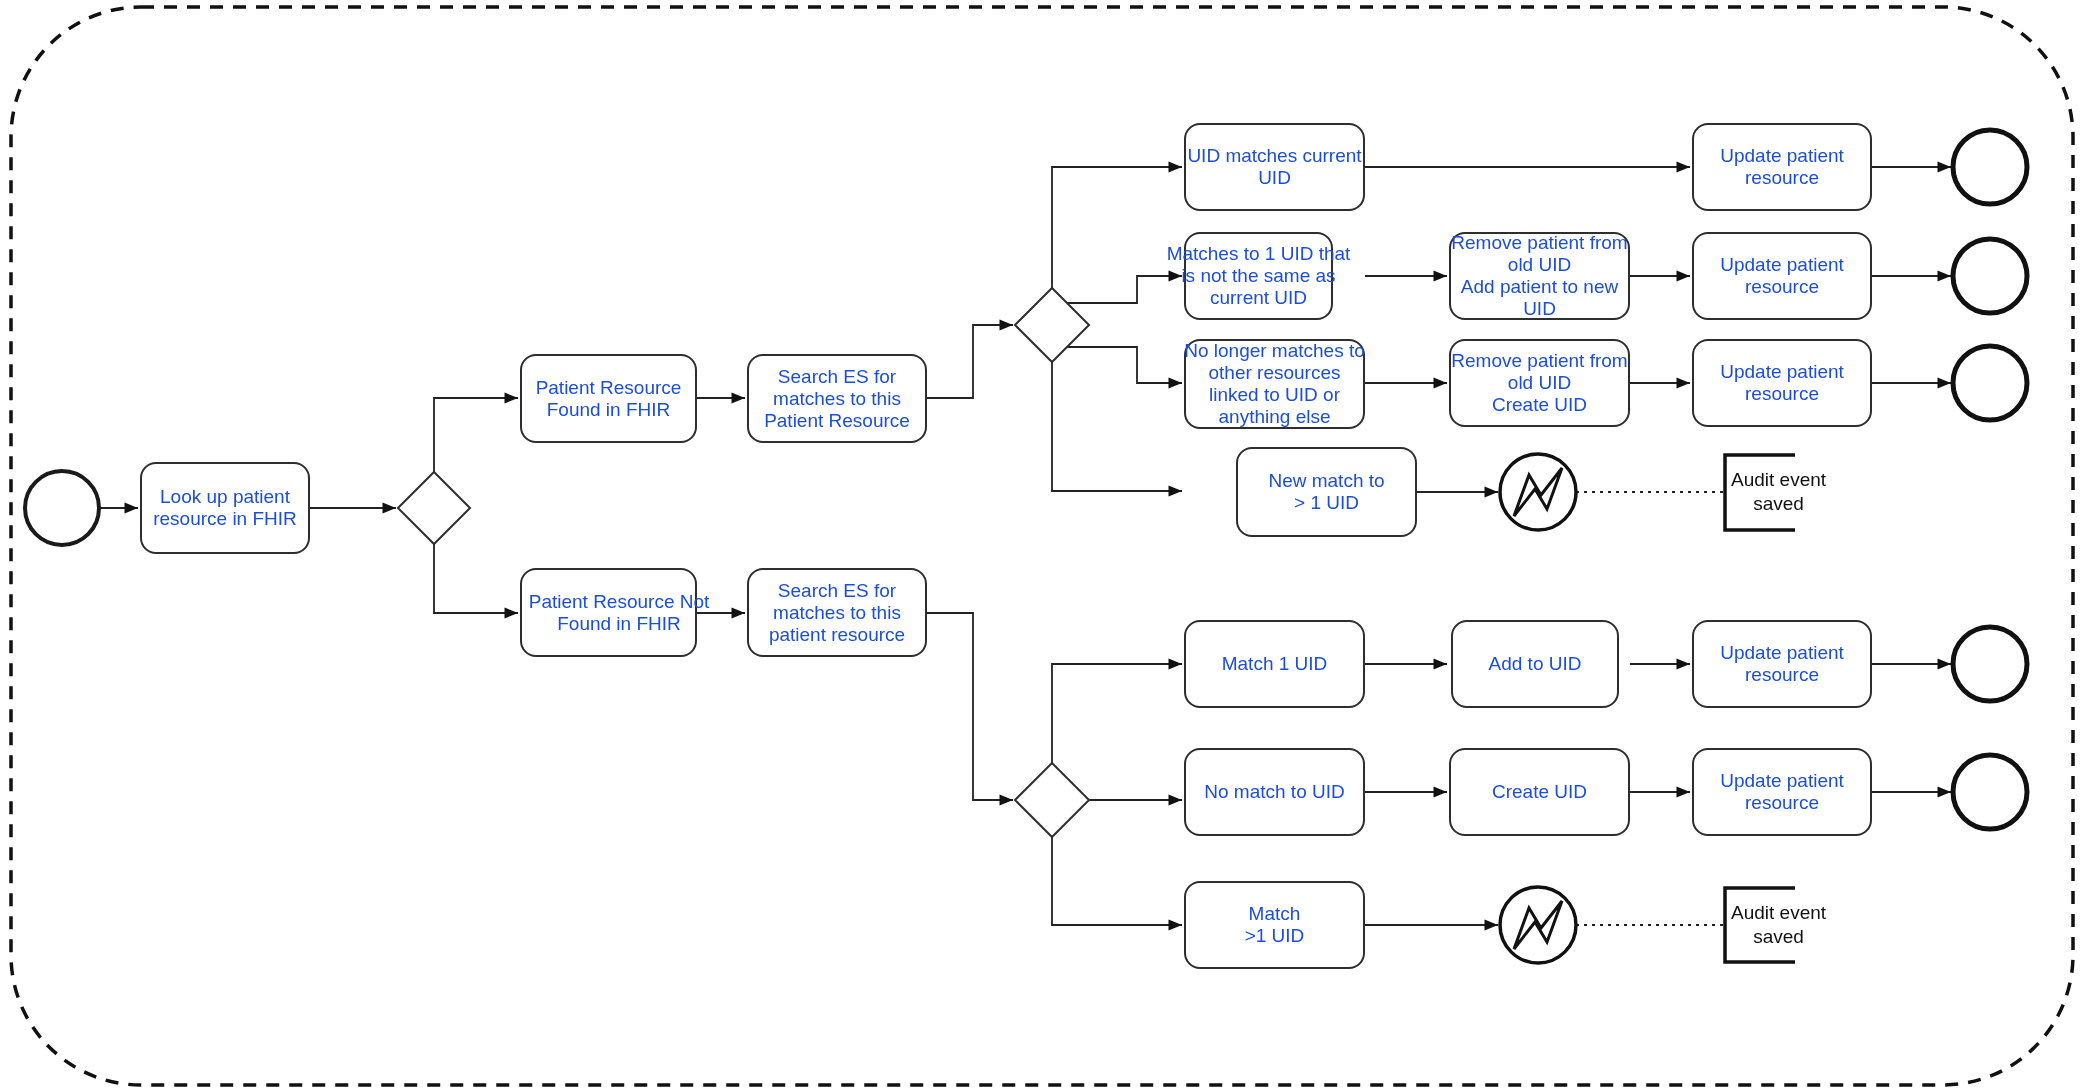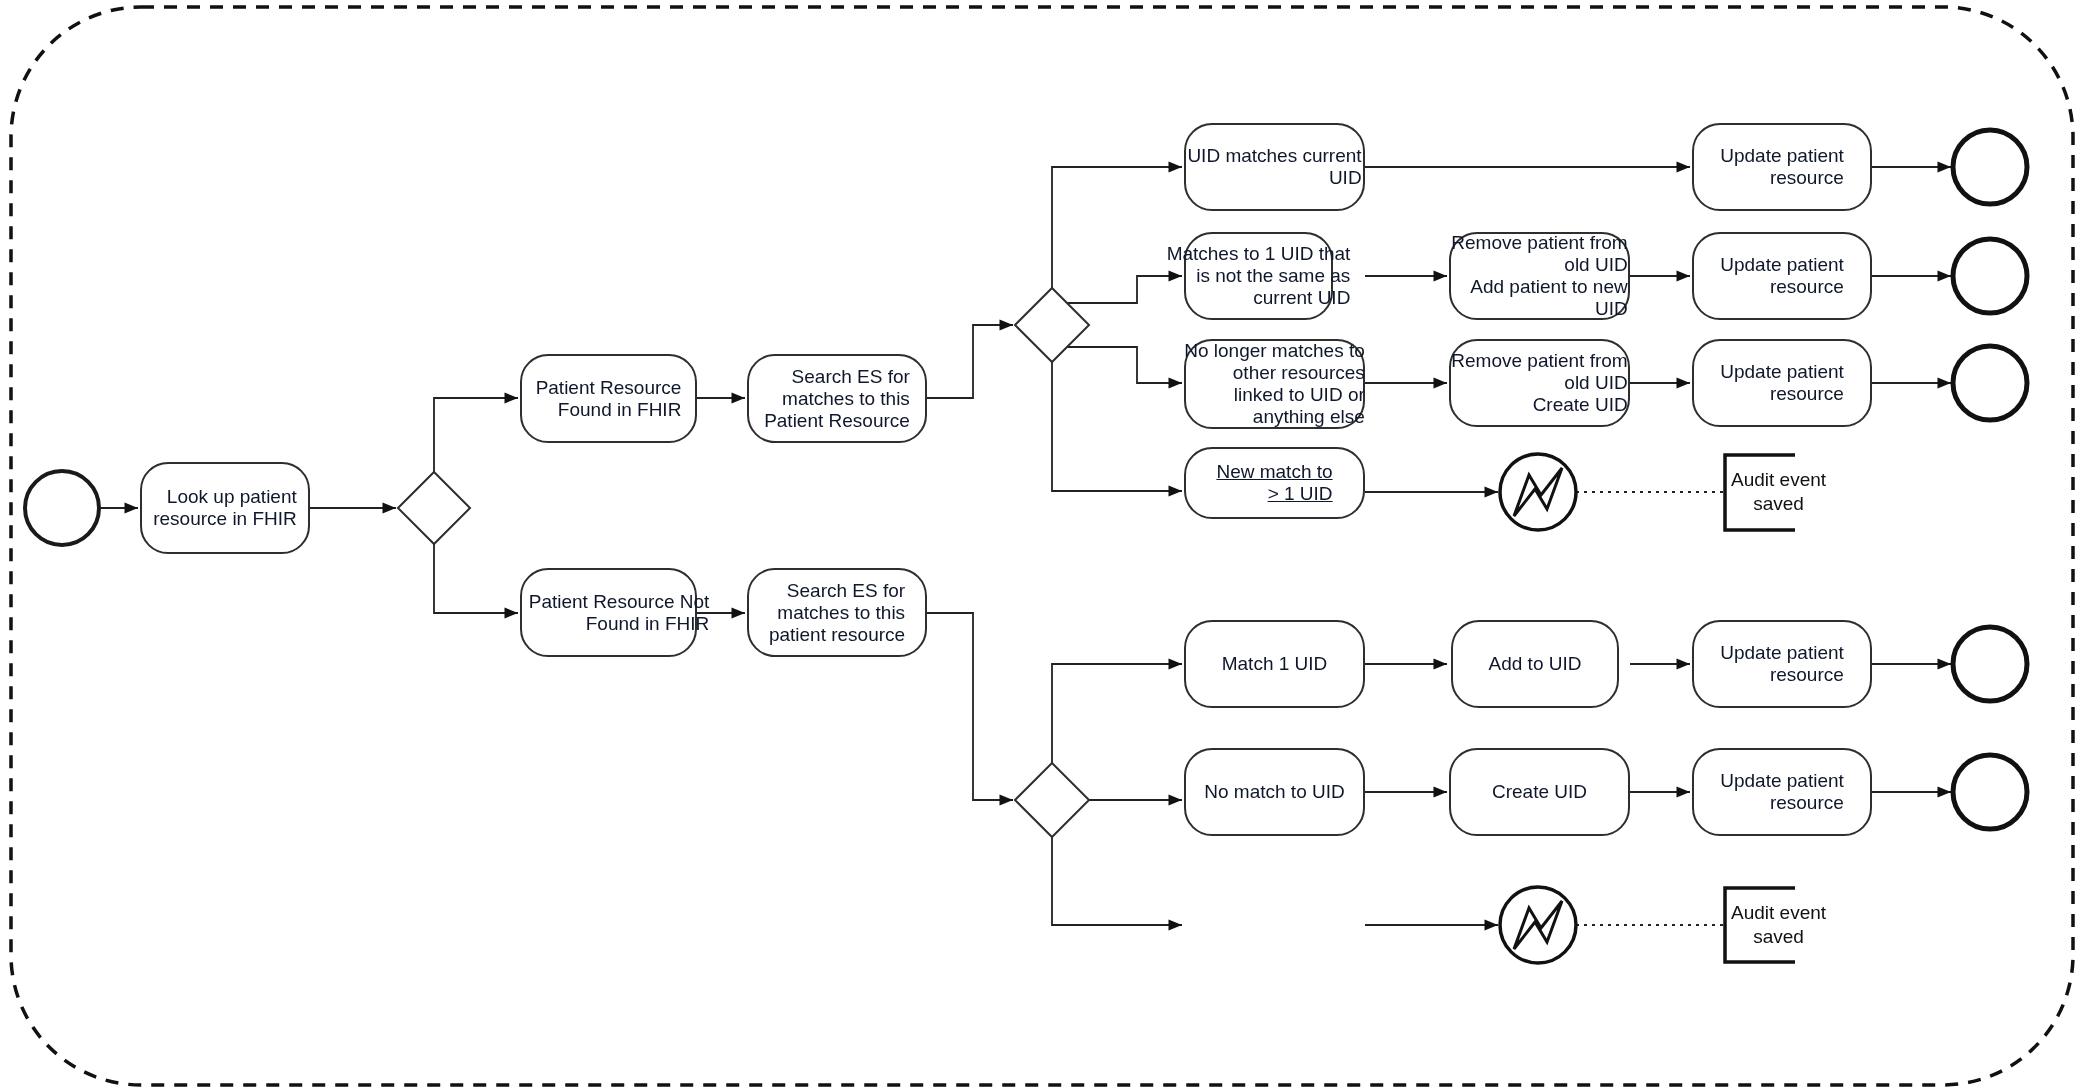--- a/index.html
+++ b/index.html
@@ -1,23 +1,23 @@
 <!DOCTYPE html>
 <html><head>
 <meta charset="utf-8">
 <title>Diagram</title>
 <style>
   html,body{margin:0;padding:0;background:#fff;}
   .stage{position:relative;width:2084px;height:1092px;background:#ffffff;
          font-family:"Liberation Sans",sans-serif;overflow:hidden;}
   svg.wires{position:absolute;left:0;top:0;}
   .task{position:absolute;box-sizing:border-box;background:#fff;
-        border:2px solid #2e2e2e;border-radius:28px;
+        border:2px solid #2e2e2e;border-radius:16px;
         display:flex;align-items:center;justify-content:center;
-        text-align:right;font-size:19px;line-height:22px;color:#0f172a;
+        text-align:center;font-size:19px;line-height:22px;color:#1d4ed8;
         white-space:pre;}
   .annot{position:absolute;font-size:19px;line-height:24px;color:#111;
          white-space:pre;text-align:center;}
 </style>
 </head>
 <body>
 
 <div class="stage">
 
   <svg class="wires" width="2084" height="1092" viewBox="0 0 2084 1092">
@@ -107,40 +107,42 @@
 
   <div class="task" style="left:1184px;top:123px;width:181px;height:88px;">UID matches current
 UID</div>
   <div class="task" style="left:1184px;top:232px;width:149px;height:88px;">Matches to 1 UID that
 is not the same as
 current UID</div>
   <div class="task" style="left:1184px;top:339px;width:181px;height:90px;">No longer matches to
 other resources
 linked to UID or
 anything else</div>
-  <div class="task" style="left:1184px;top:447px;width:181px;height:72px;text-decoration:underline;">New match to
+  <div class="task" style="left:1236px;top:447px;width:181px;height:90px;">New match to
 &gt; 1 UID</div>
 
   <div class="task" style="left:1449px;top:232px;width:181px;height:88px;">Remove patient from
 old UID
 Add patient to new
 UID</div>
   <div class="task" style="left:1449px;top:339px;width:181px;height:88px;">Remove patient from
 old UID
 Create UID</div>
 
   <div class="task" style="left:1692px;top:123px;width:180px;height:88px;">Update patient
 resource</div>
   <div class="task" style="left:1692px;top:232px;width:180px;height:88px;">Update patient
 resource</div>
   <div class="task" style="left:1692px;top:339px;width:180px;height:88px;">Update patient
 resource</div>
 
   <div class="task" style="left:1184px;top:620px;width:181px;height:88px;">Match 1 UID</div>
   <div class="task" style="left:1184px;top:748px;width:181px;height:88px;">No match to UID</div>
+  <div class="task" style="left:1184px;top:881px;width:181px;height:88px;">Match
+&gt;1 UID</div>
 
   <div class="task" style="left:1451px;top:620px;width:168px;height:88px;">Add to UID</div>
   <div class="task" style="left:1449px;top:748px;width:181px;height:88px;">Create UID</div>
 
   <div class="task" style="left:1692px;top:620px;width:180px;height:88px;">Update patient
 resource</div>
   <div class="task" style="left:1692px;top:748px;width:180px;height:88px;">Update patient
 resource</div>
 
   <div class="annot" style="left:1731px;top:468px;">Audit event

